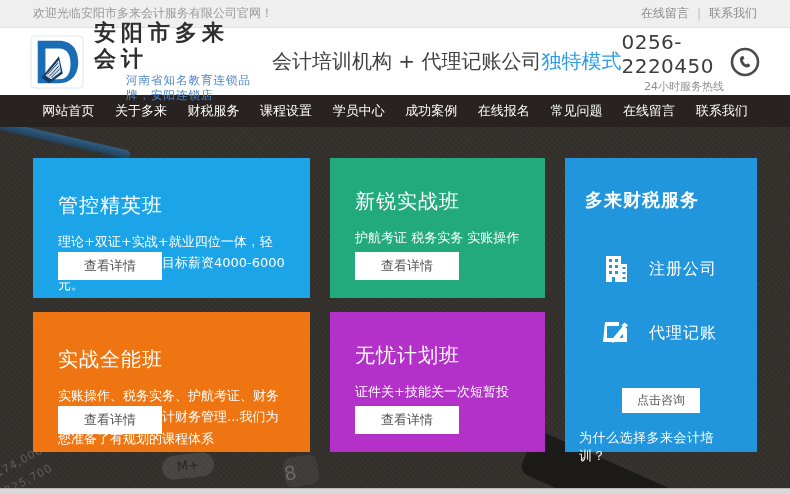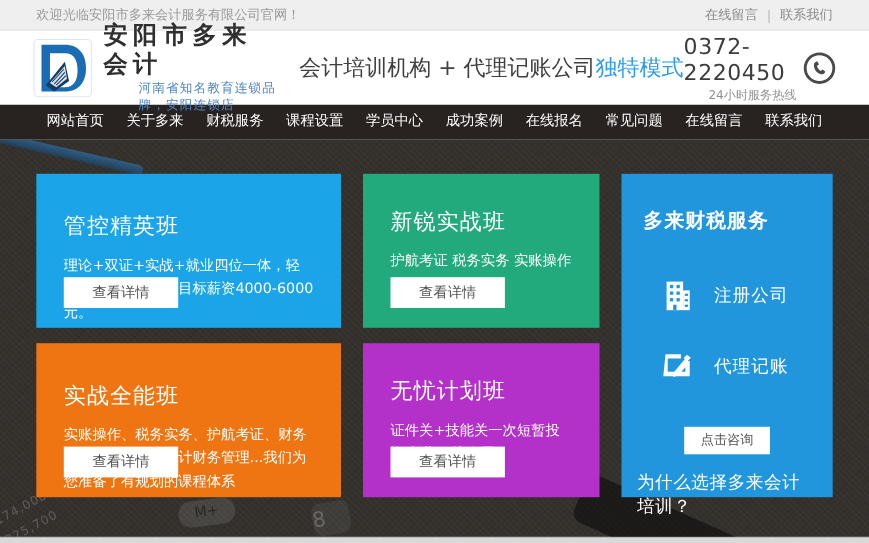--- a/index.html
+++ b/index.html
@@ -103,21 +103,21 @@
   .panel-title { font-size:18px; font-weight:bold; letter-spacing:1px; }
   .service { display:flex; align-items:center; gap:18px; margin-left:16px; cursor:pointer; }
   .service-1 { margin-top:42px; }
   .service-2 { margin-top:34px; }
   .service-icon { width:30px; height:30px; flex:0 0 30px; }
   .service-label { font-size:16px; letter-spacing:1px; }
   .panel-btn {
     display:block; margin:40px auto 0 auto; width:78px; text-align:center;
     background:#fff; color:#555; font-size:12px; padding:4px 0; cursor:pointer; border:none;
   }
-  .panel-link { font-size:16px; margin-top:16px; margin-left:-6px; cursor:pointer; letter-spacing:.5px; }
+  .panel-link { font-size:13px; margin-top:16px; margin-left:-6px; cursor:pointer; letter-spacing:.5px; }
 
   
   .bottom-strip { height:6px; background:#d9d9d9; border-top:1px solid #b9b9b9; }
 </style>
 </head>
 <body>
 
 <div class="topbar">
   <span>欢迎光临安阳市多来会计服务有限公司官网！</span>
   <span class="topbar-links">
@@ -143,21 +143,21 @@
       <span class="brand-sub">河南省知名教育连锁品牌，安阳连锁店</span>
     </div>
   </div>
 
   <div class="slogan">
     <span>会计培训机构 + 代理记账公司</span><span class="hl">独特模式</span>
   </div>
 
   <div class="phone">
     <div class="phone-txt">
-      <span class="phone-number">0372-2220450</span>
+      <span class="phone-number">0256-2220450</span>
       <span class="phone-hotline">24小时服务热线</span>
     </div>
     <span class="phone-icon">
       <svg viewBox="0 0 30 30" width="30" height="30">
         <circle cx="15" cy="15" r="13" fill="none" stroke="#4a4a4a" stroke-width="2.6"></circle>
         <path d="M9.5 12.5 c0 -2 1.5 -3.5 3 -3.2 l1.5 2.5 l-1.6 1.6 c0.8 1.8 2.2 3.2 4 4 l1.6 -1.6 l2.5 1.5 c0.3 1.5 -1.2 3 -3.2 3 c-4.2 -0.5 -7.3 -3.6 -7.8 -7.8 z" fill="#4a4a4a" transform="rotate(8 15 15)"></path>
       </svg>
     </span>
   </div>
 </div>

